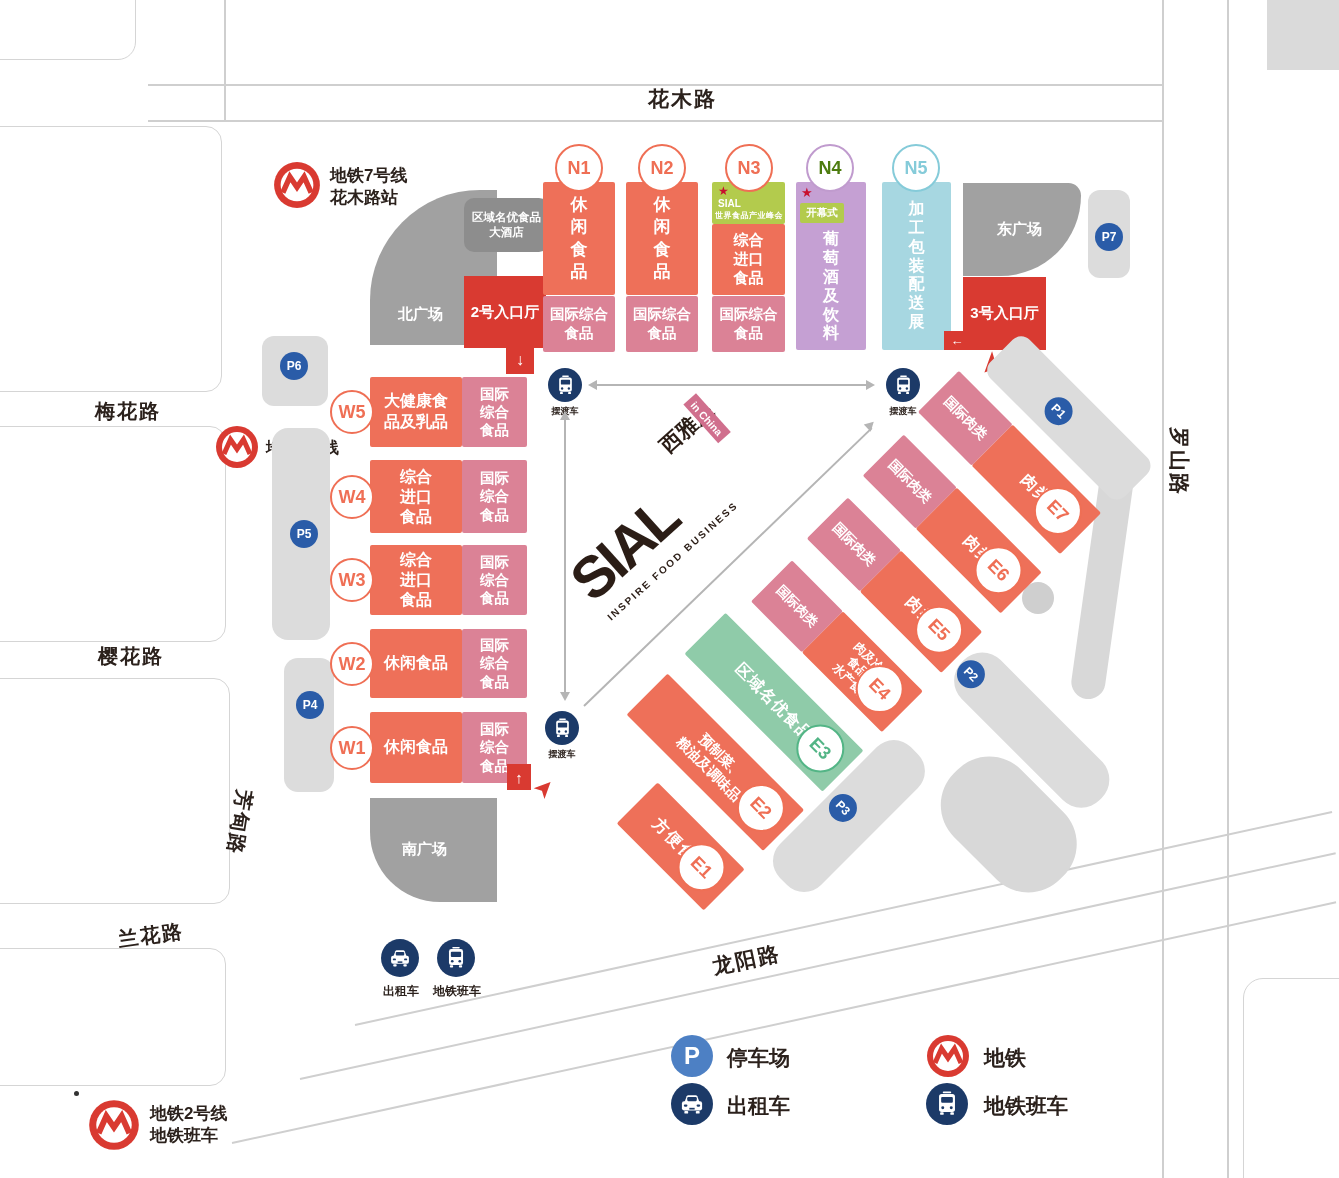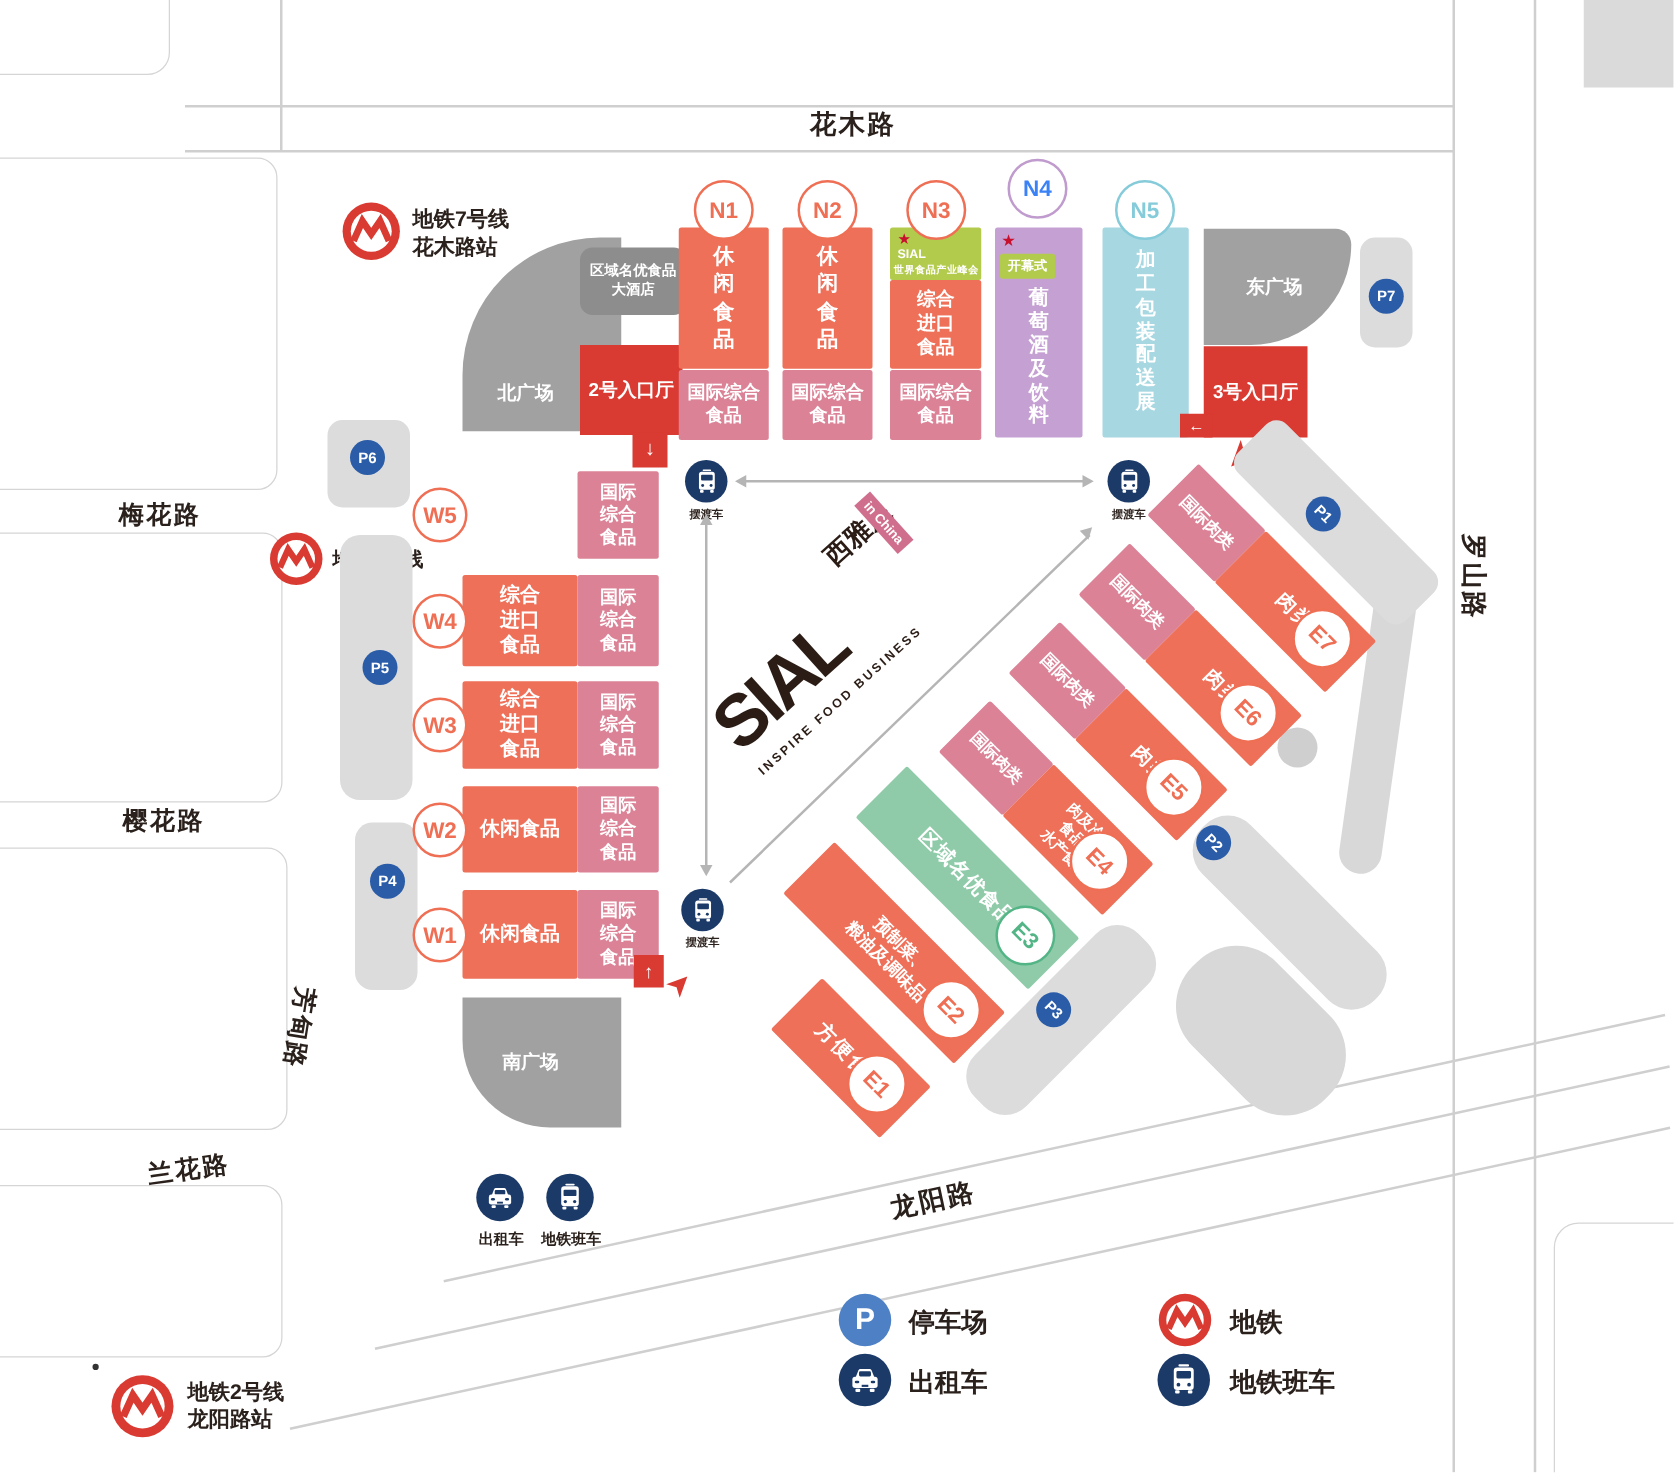--- a/index.html
+++ b/index.html
@@ -86,21 +86,21 @@
   <div class="abs" style="left:266px;top:438px;font-size:16px;font-weight:bold;">地铁7号线</div>
 
   <div class="abs" style="left:88px;top:1099px;width:52px;height:52px;">
     <svg viewBox="0 0 44 44" width="52" height="52">
         <circle cx="22" cy="22" r="21" fill="#D93A31"></circle>
         <circle cx="22" cy="22" r="15" fill="#fff"></circle>
         <path d="M9 29 L15.5 14.5 L22 24 L28.5 14.5 L35 29" fill="none" stroke="#D93A31" stroke-width="5"></path>
       </svg>
   </div>
   <div class="abs pre" style="left:150px;top:1103px;font-size:17px;font-weight:bold;line-height:1.3;">地铁2号线
-龙阳路站</div>
+地铁班车</div>
   <div class="abs" style="left:74px;top:1091px;width:5px;height:5px;border-radius:50%;background:#333;"></div>
 
   <div class="plaza abs" style="left:370px;top:190px;width:127px;height:155px;border-radius:110px 0 0 0;"></div>
   <div class="abs entlbl" style="left:398px;top:305px;font-size:15px;">北广场</div>
   <div class="abs cen pre" style="left:464px;top:198px;width:85px;height:54px;background:#8D8D8D;border-radius:10px;color:#fff;font-weight:bold;font-size:11.5px;line-height:1.3;">区域名优食品
 大酒店</div>
   <div class="red abs cen entlbl" style="left:464px;top:276px;width:82px;height:72px;font-size:15px;">2号入口厅</div>
   <div class="red abs cen" style="left:506px;top:346px;width:28px;height:28px;">
       <span class="white-arrow" style="font-size:16px;">↓</span>
     </div>
@@ -148,21 +148,21 @@
   <div class="hall pu" style="left:796px;top:182px;width:70px;height:168px;">
     <span class="abs" style="left:5px;top:3px;color:#C8102E;font-size:13px;">★</span>
     <span class="abs cen lime" style="left:4px;top:21px;width:44px;height:20px;font-size:10.5px;border-radius:2px;">开幕式</span>
     <span class="abs pre" style="left:0;top:48px;width:100%;text-align:center;font-size:16px;line-height:1.18;">葡
 萄
 酒
 及
 饮
 料</span>
   </div>
-  <div class="circ ncirc" style="left:806px;top:127px;border-color:#C09BCE;color:#3b82f6;">N4</div>
+  <div class="circ ncirc" style="left:806px;top:144px;border-color:#C09BCE;color:#4d7c0f;">N4</div>
 
   <div class="hall cy cen" style="left:882px;top:182px;width:69px;height:168px;">
       <span class="pre" style="font-size:16px;line-height:1.18;">加
 工
 包
 装
 配
 送
 展</span>
     </div>
@@ -178,20 +178,24 @@
   <div class="strip" style="left:1088px;top:190px;width:42px;height:88px;border-radius:12px;"></div>
   <div class="pbadge" style="left:1095px;top:223px;">P7</div>
 
   <div class="strip" style="left:262px;top:336px;width:66px;height:70px;border-radius:12px;"></div>
   <div class="pbadge" style="left:280px;top:352px;">P6</div>
   <div class="strip" style="left:272px;top:428px;width:58px;height:212px;border-radius:16px;"></div>
   <div class="pbadge" style="left:290px;top:520px;">P5</div>
   <div class="strip" style="left:284px;top:658px;width:50px;height:134px;border-radius:14px;"></div>
   <div class="pbadge" style="left:296px;top:691px;">P4</div>
 
+  <div class="hall o cen" style="left:370px;top:377px;width:92px;height:70px;">
+      <span class="pre" style="font-size:16px;line-height:1.3;">大健康食
+品及乳品</span>
+    </div>
   <div class="hall p cen" style="left:462px;top:377px;width:65px;height:70px;">
       <span class="pre" style="font-size:14.5px;line-height:1.25;">国际
 综合
 食品</span>
     </div>
   <div class="circ wcirc" style="left:330px;top:390px;">W5</div>
 
   <div class="hall o cen" style="left:370px;top:460px;width:92px;height:73px;">
       <span class="pre" style="font-size:16px;line-height:1.25;">综合
 进口

